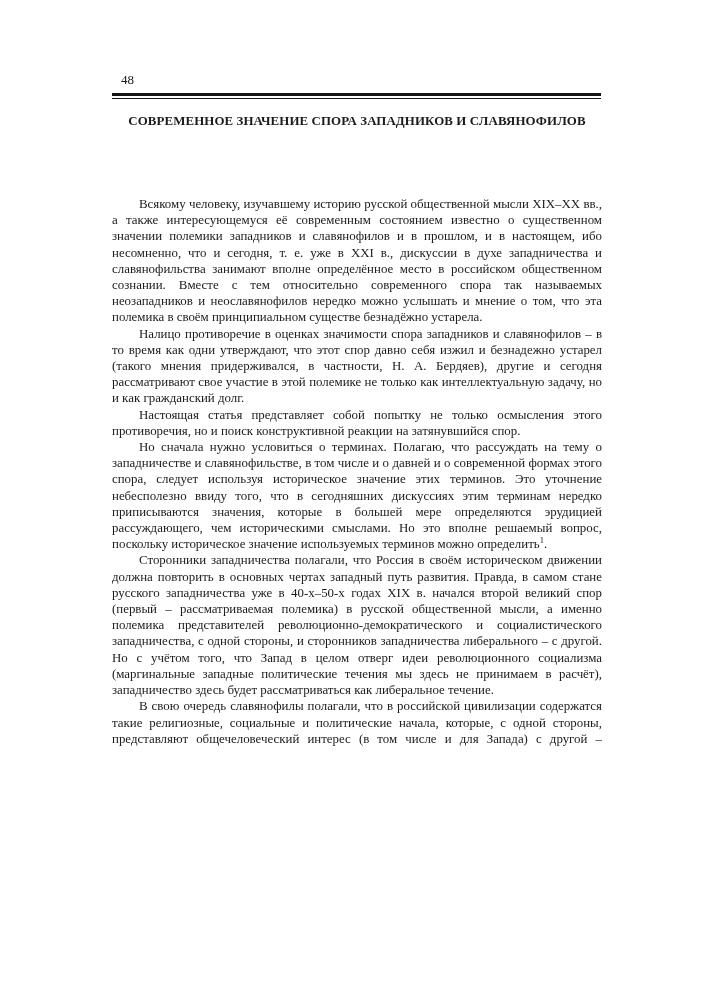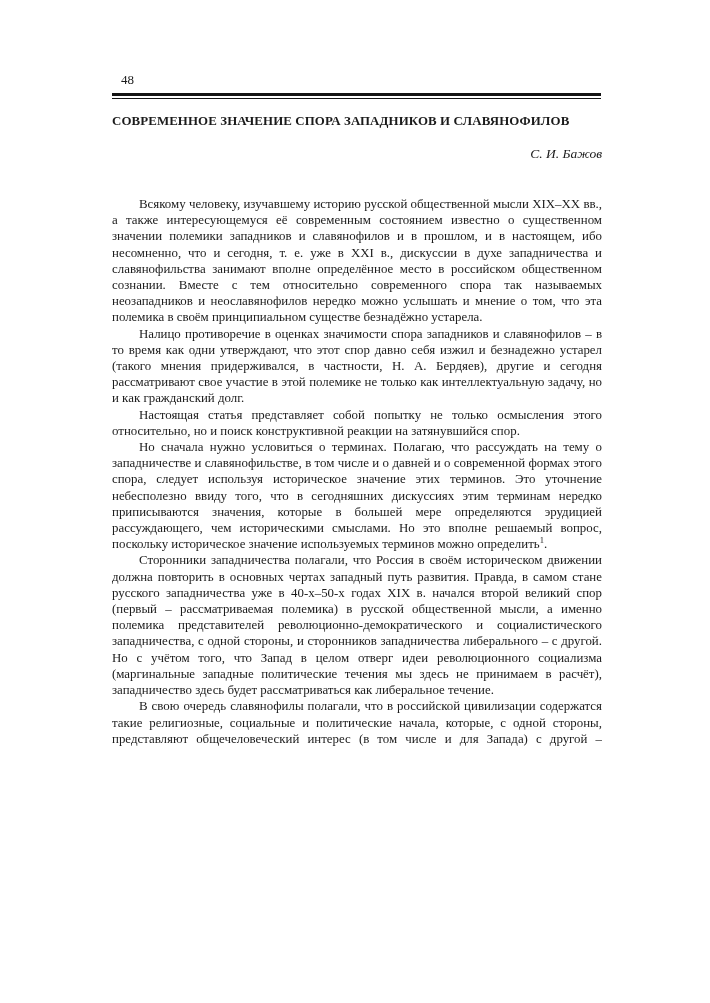--- a/index.html
+++ b/index.html
@@ -35,20 +35,21 @@
   }
   .article-title {
     position: absolute;
     top: 113px;
     left: 112px;
     width: 490px;
     margin: 0;
     font-size: 12.9px;
     line-height: 16px;
     font-weight: bold;
+    text-align: center;
     letter-spacing: 0.1px;
   }
   .article-author {
     position: absolute;
     top: 146px;
     left: 112px;
     width: 490px;
     font-size: 13.5px;
     line-height: 16px;
     font-style: italic;
@@ -77,24 +78,23 @@
 <body>
 
 <div class="sheet">
 
   <div class="page-number">48</div>
 
   <div class="header-rule"></div>
 
   <h1 class="article-title">СОВРЕМЕННОЕ ЗНАЧЕНИЕ СПОРА ЗАПАДНИКОВ И СЛАВЯНОФИЛОВ</h1>
 
-  <div class="article-author">С. И. Бажов</div>
 
   <div class="body-text">
     <p>Всякому человеку, изучавшему историю русской общественной мысли XIX–XX вв., а также интересующемуся её современным состоянием известно о существенном значении полемики западников и славянофилов и в прошлом, и в настоящем, ибо несомненно, что и сегодня, т. е. уже в XXI в., дискуссии в духе западничества и славянофильства занимают вполне определённое место в российском общественном сознании. Вместе с тем относительно современного спора так называемых неозападников и неославянофилов нередко можно услышать и мнение о том, что эта полемика в своём принципиальном существе безнадёжно устарела.</p>
     <p>Налицо противоречие в оценках значимости спора западников и славянофилов – в то время как одни утверждают, что этот спор давно себя изжил и безнадежно устарел (такого мнения придерживался, в частности, Н. А. Бердяев), другие и сегодня рассматривают свое участие в этой полемике не только как интеллектуальную задачу, но и как гражданский долг.</p>
-    <p>Настоящая статья представляет собой попытку не только осмысления этого относительно, но и поиск конструктивной реакции на затянувшийся спор.</p>
+    <p>Настоящая статья представляет собой попытку не только осмысления этого противоречия, но и поиск конструктивной реакции на затянувшийся спор.</p>
     <p><span>Но сначала нужно условиться о терминах. Полагаю, что рассуждать на тему о западничестве и славянофильстве, в том числе и о давней и о современной формах этого спора, следует используя историческое значение этих терминов. Это уточнение небесполезно ввиду того, что в сегодняшних дискуссиях этим терминам нередко приписываются значения, которые в большей мере определяются эрудицией рассуждающего, чем историческими смыслами. Но это вполне решаемый вопрос, поскольку историческое значение используемых терминов можно определить</span><sup class="footnote-ref">1</sup><span>.</span></p>
     <p>Сторонники западничества полагали, что Россия в своём историческом движении должна повторить в основных чертах западный путь развития. Правда, в самом стане русского западничества уже в 40-х–50-х годах XIX в. начался второй великий спор (первый – рассматриваемая полемика) в русской общественной мысли, а именно полемика представителей революционно-демократического и социалистического западничества, с одной стороны, и сторонников западничества либерального – с другой. Но с учётом того, что Запад в целом отверг идеи революционного социализма (маргинальные западные политические течения мы здесь не принимаем в расчёт), западничество здесь будет рассматриваться как либеральное течение.</p>
     <p>В свою очередь славянофилы полагали, что в российской цивилизации содержатся такие религиозные, социальные и политические начала, которые, с одной стороны, представляют общечеловеческий интерес (в том числе и для Запада) с другой – являются самобытными основаниями (такие, как принципы самодержавия, соборности, общинности и др.), обеспечивающими органическое, т. е. без опасных для общества расколов и разрывов, историческое развитие России.</p>
   </div>
 
 </div>
 
 </body></html>

